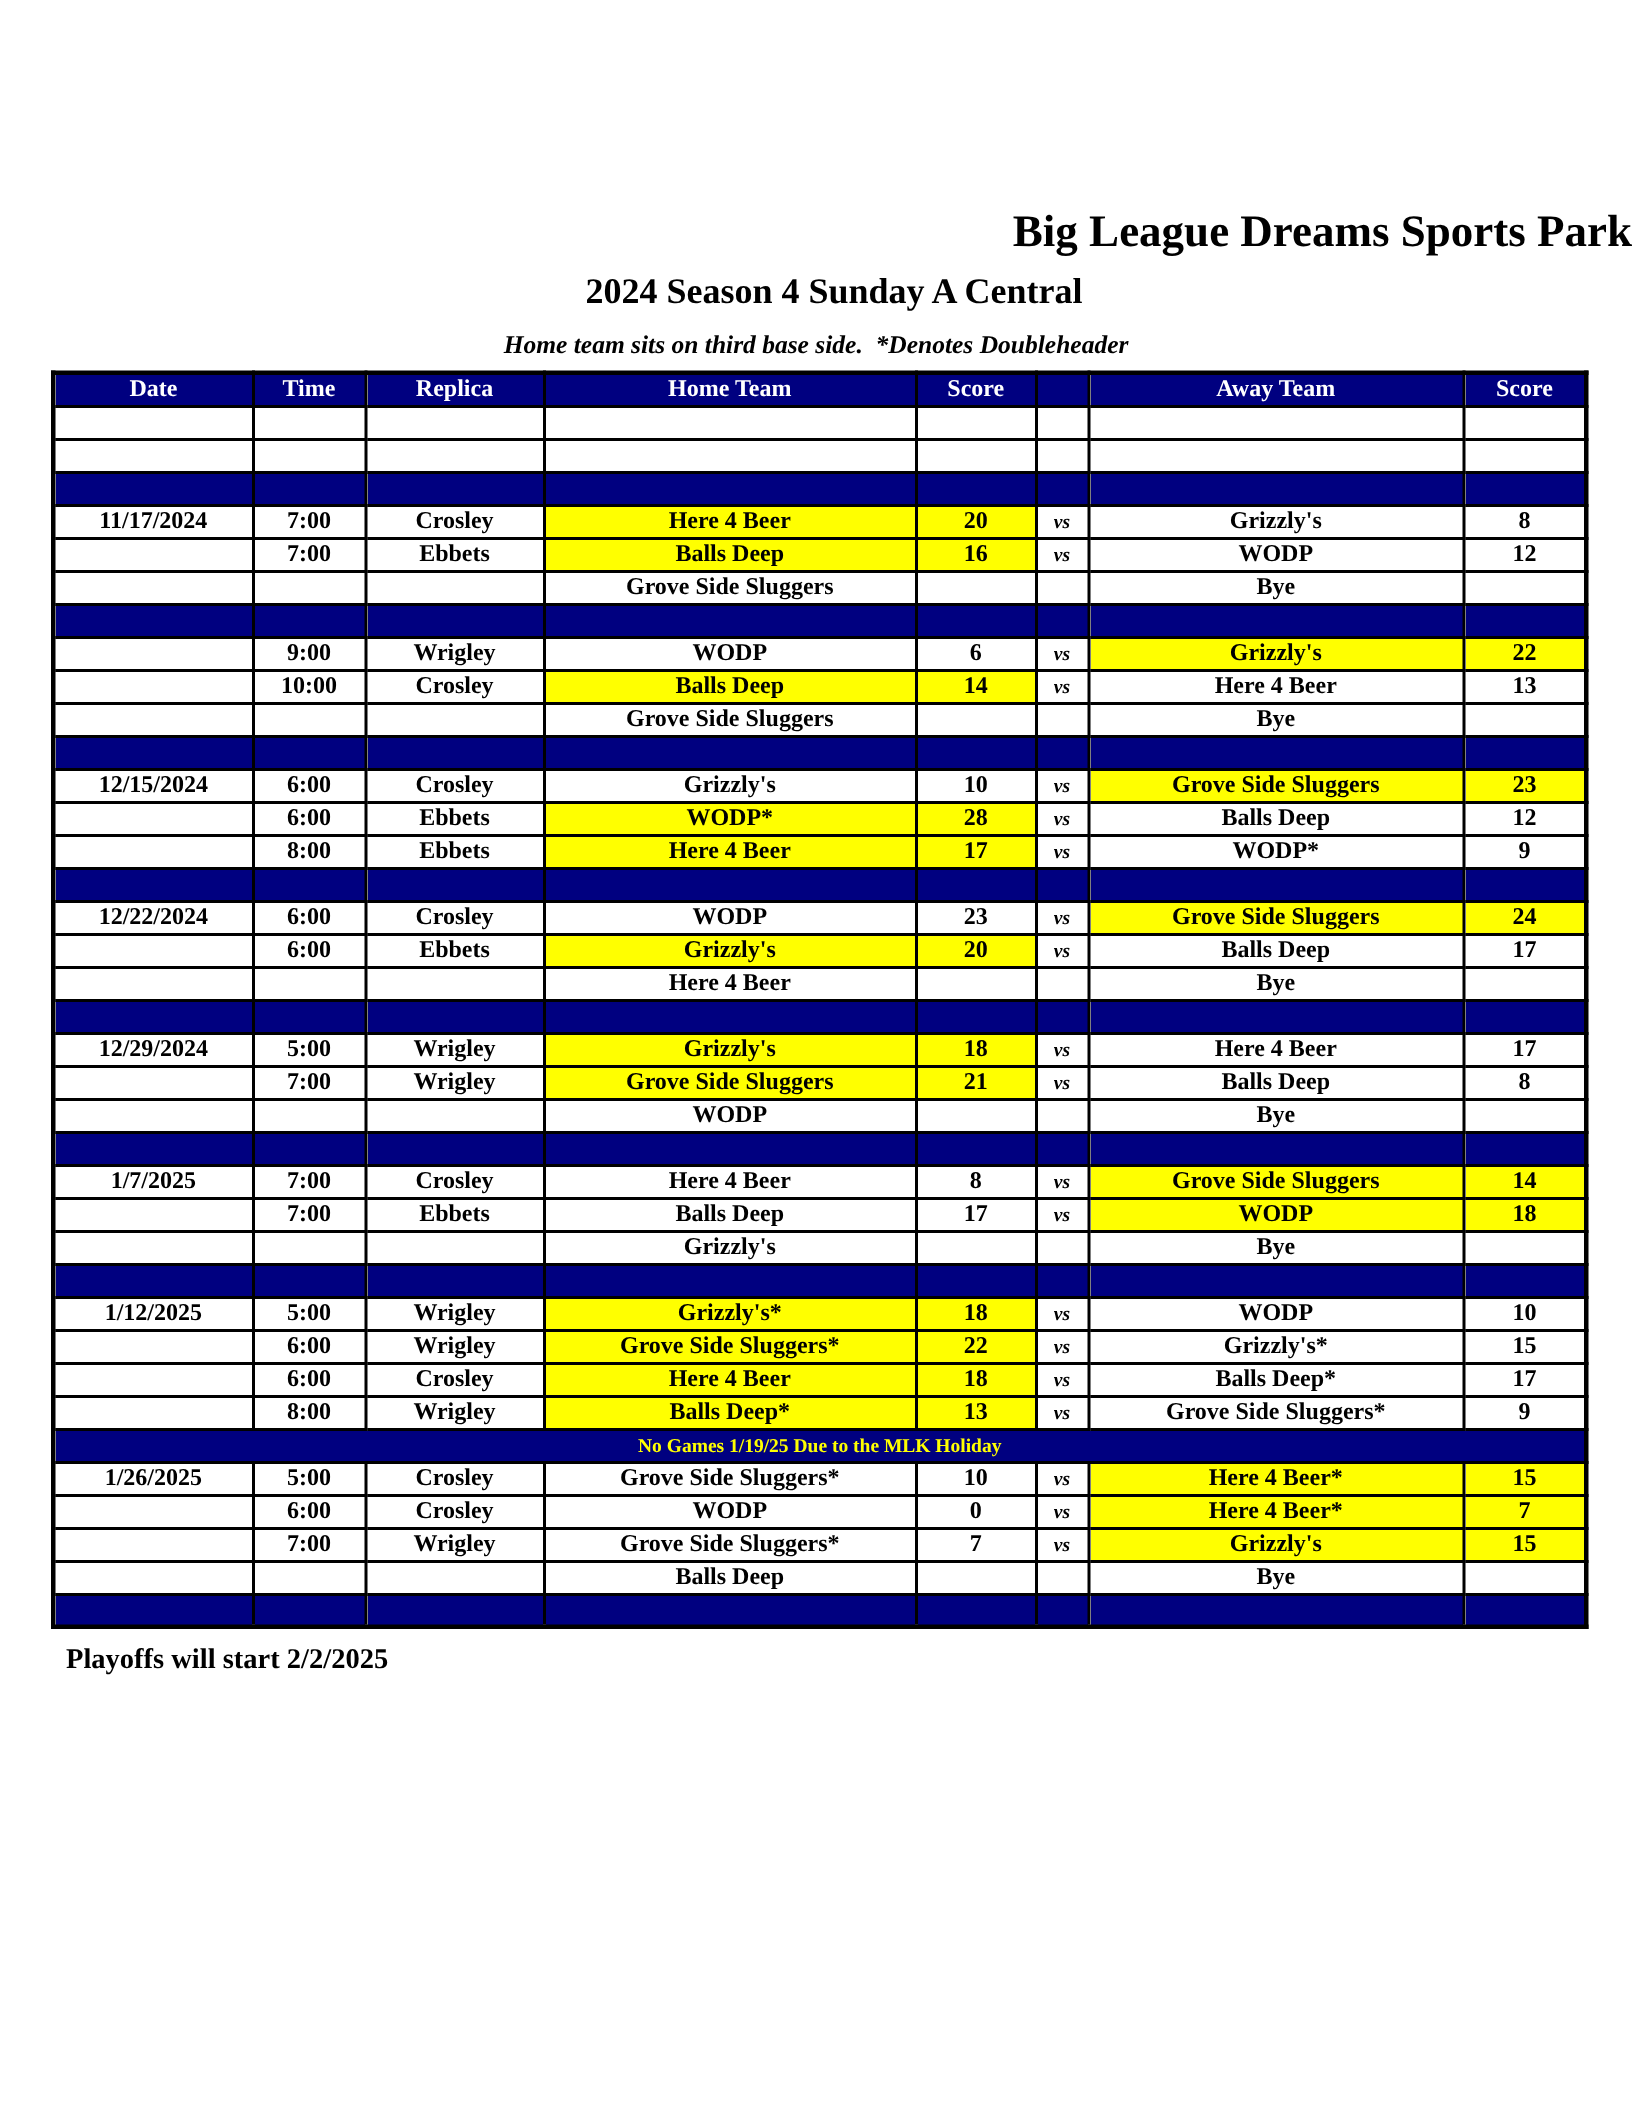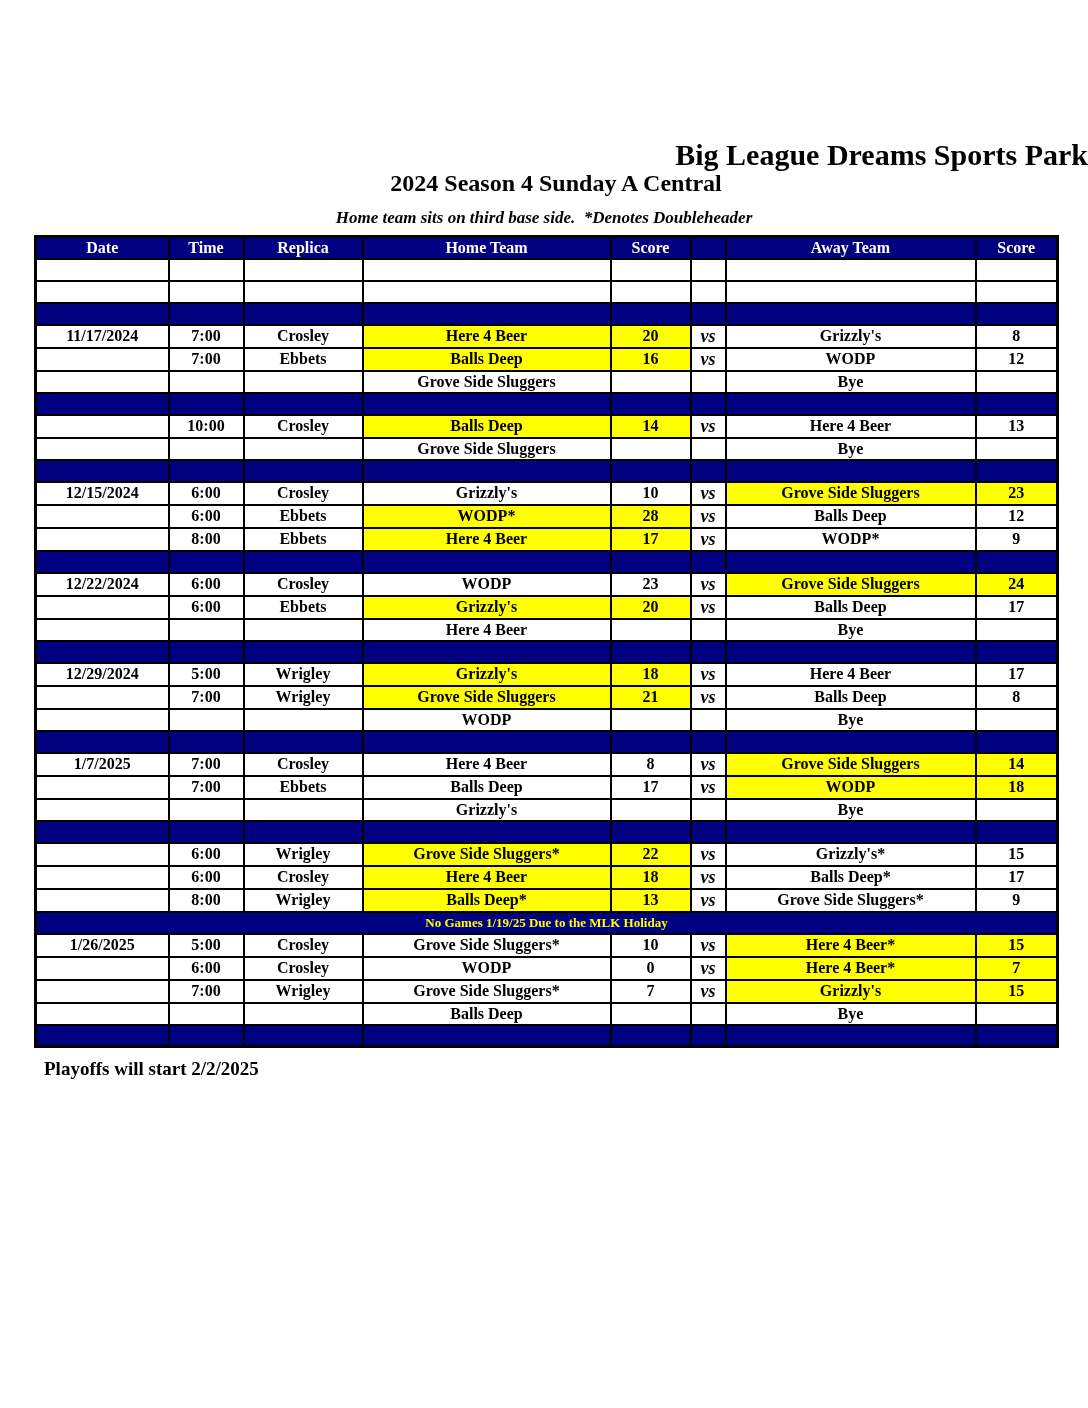--- a/index.html
+++ b/index.html
@@ -10,37 +10,37 @@
     --notice-text:#FFFF00;
   }
   *{box-sizing:border-box;}
   html,body{margin:0;padding:0;}
   body{
     width:1088px;height:1408px;background:#ffffff;color:#000;
     font-family:"Liberation Serif","DejaVu Serif",serif;font-weight:bold;
   }
   .page{padding-top:138px;}
   .title{margin:0;text-align:right;font-size:30px;line-height:1.1;font-weight:bold;}
-  .subtitle{margin:0 0 0;text-align:center;font-size:24px;line-height:1.05;font-weight:bold;padding-left:24px;}
+  .subtitle{margin:12px 0 0;text-align:center;font-size:24px;line-height:1.05;font-weight:bold;padding-left:24px;}
   .note{margin:12px 4px 7px;text-align:center;font-size:17px;font-style:italic;font-weight:bold;white-space:pre;}
   table.schedule{
     border-collapse:collapse;table-layout:fixed;
     margin-left:34px;border:3px solid var(--border);
   }
   .schedule th,.schedule td{
     border:2px solid var(--border);
     height:22px;padding:0 2px;
     text-align:center;vertical-align:middle;
     font-size:16px;font-weight:bold;
     overflow:hidden;white-space:nowrap;
   }
   .schedule th{background:var(--navy);color:var(--header-text);}
   tr.sep td{background:var(--navy);}
   td.hl{background:var(--hl);}
-  td.vs{font-style:italic;font-size:18px;}
+  td.vs{font-style:italic;font-size:13px;}
   tr.notice td{background:var(--navy);color:var(--notice-text);font-size:13px;}
   .footer{margin:10px 0 0 44px;font-size:19px;font-weight:bold;}
 </style>
 </head>
 <body>
 
 <div class="page">
   <h1 class="title">Big League Dreams Sports Park</h1>
   <h2 class="subtitle">2024 Season 4 Sunday A Central</h2>
   <div class="note">Home team sits on third base side.  *Denotes Doubleheader</div>
@@ -134,20 +134,30 @@
           <td></td>
           <td></td>
           <td></td>
           <td></td>
           <td></td>
           <td></td>
           <td></td>
         </tr>
         <tr>
           <td></td>
+          <td>9:00</td>
+          <td>Wrigley</td>
+          <td>WODP</td>
+          <td>6</td>
+          <td class="vs">vs</td>
+          <td class="hl">Grizzly's</td>
+          <td class="hl">22</td>
+        </tr>
+        <tr>
+          <td></td>
           <td>10:00</td>
           <td>Crosley</td>
           <td class="hl">Balls Deep</td>
           <td class="hl">14</td>
           <td class="vs">vs</td>
           <td>Here 4 Beer</td>
           <td>13</td>
         </tr>
         <tr>
           <td></td>
@@ -321,20 +331,30 @@
         </tr>
         <tr class="sep">
           <td></td>
           <td></td>
           <td></td>
           <td></td>
           <td></td>
           <td></td>
           <td></td>
           <td></td>
+        </tr>
+        <tr>
+          <td>1/12/2025</td>
+          <td>5:00</td>
+          <td>Wrigley</td>
+          <td class="hl">Grizzly's*</td>
+          <td class="hl">18</td>
+          <td class="vs">vs</td>
+          <td>WODP</td>
+          <td>10</td>
         </tr>
         <tr>
           <td></td>
           <td>6:00</td>
           <td>Wrigley</td>
           <td class="hl">Grove Side Sluggers*</td>
           <td class="hl">22</td>
           <td class="vs">vs</td>
           <td>Grizzly's*</td>
           <td>15</td>

